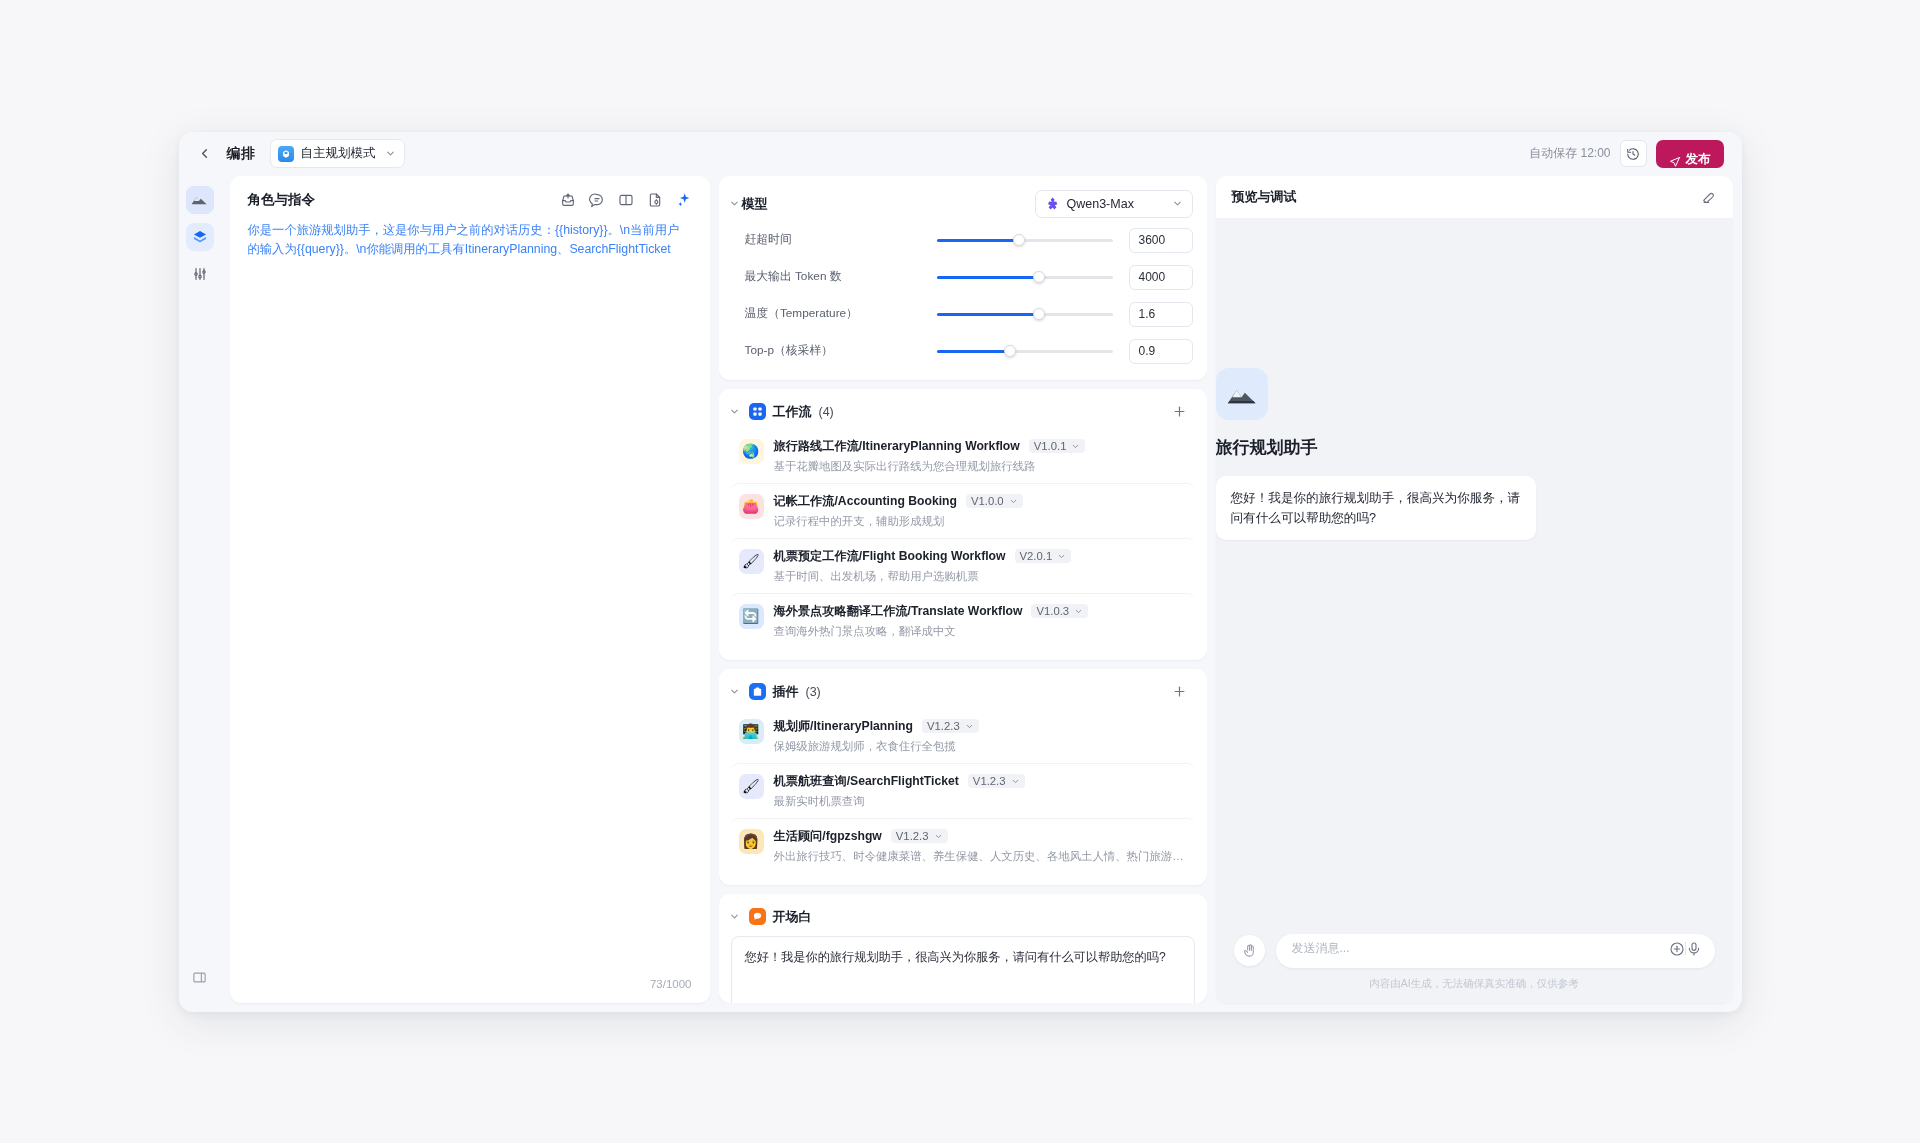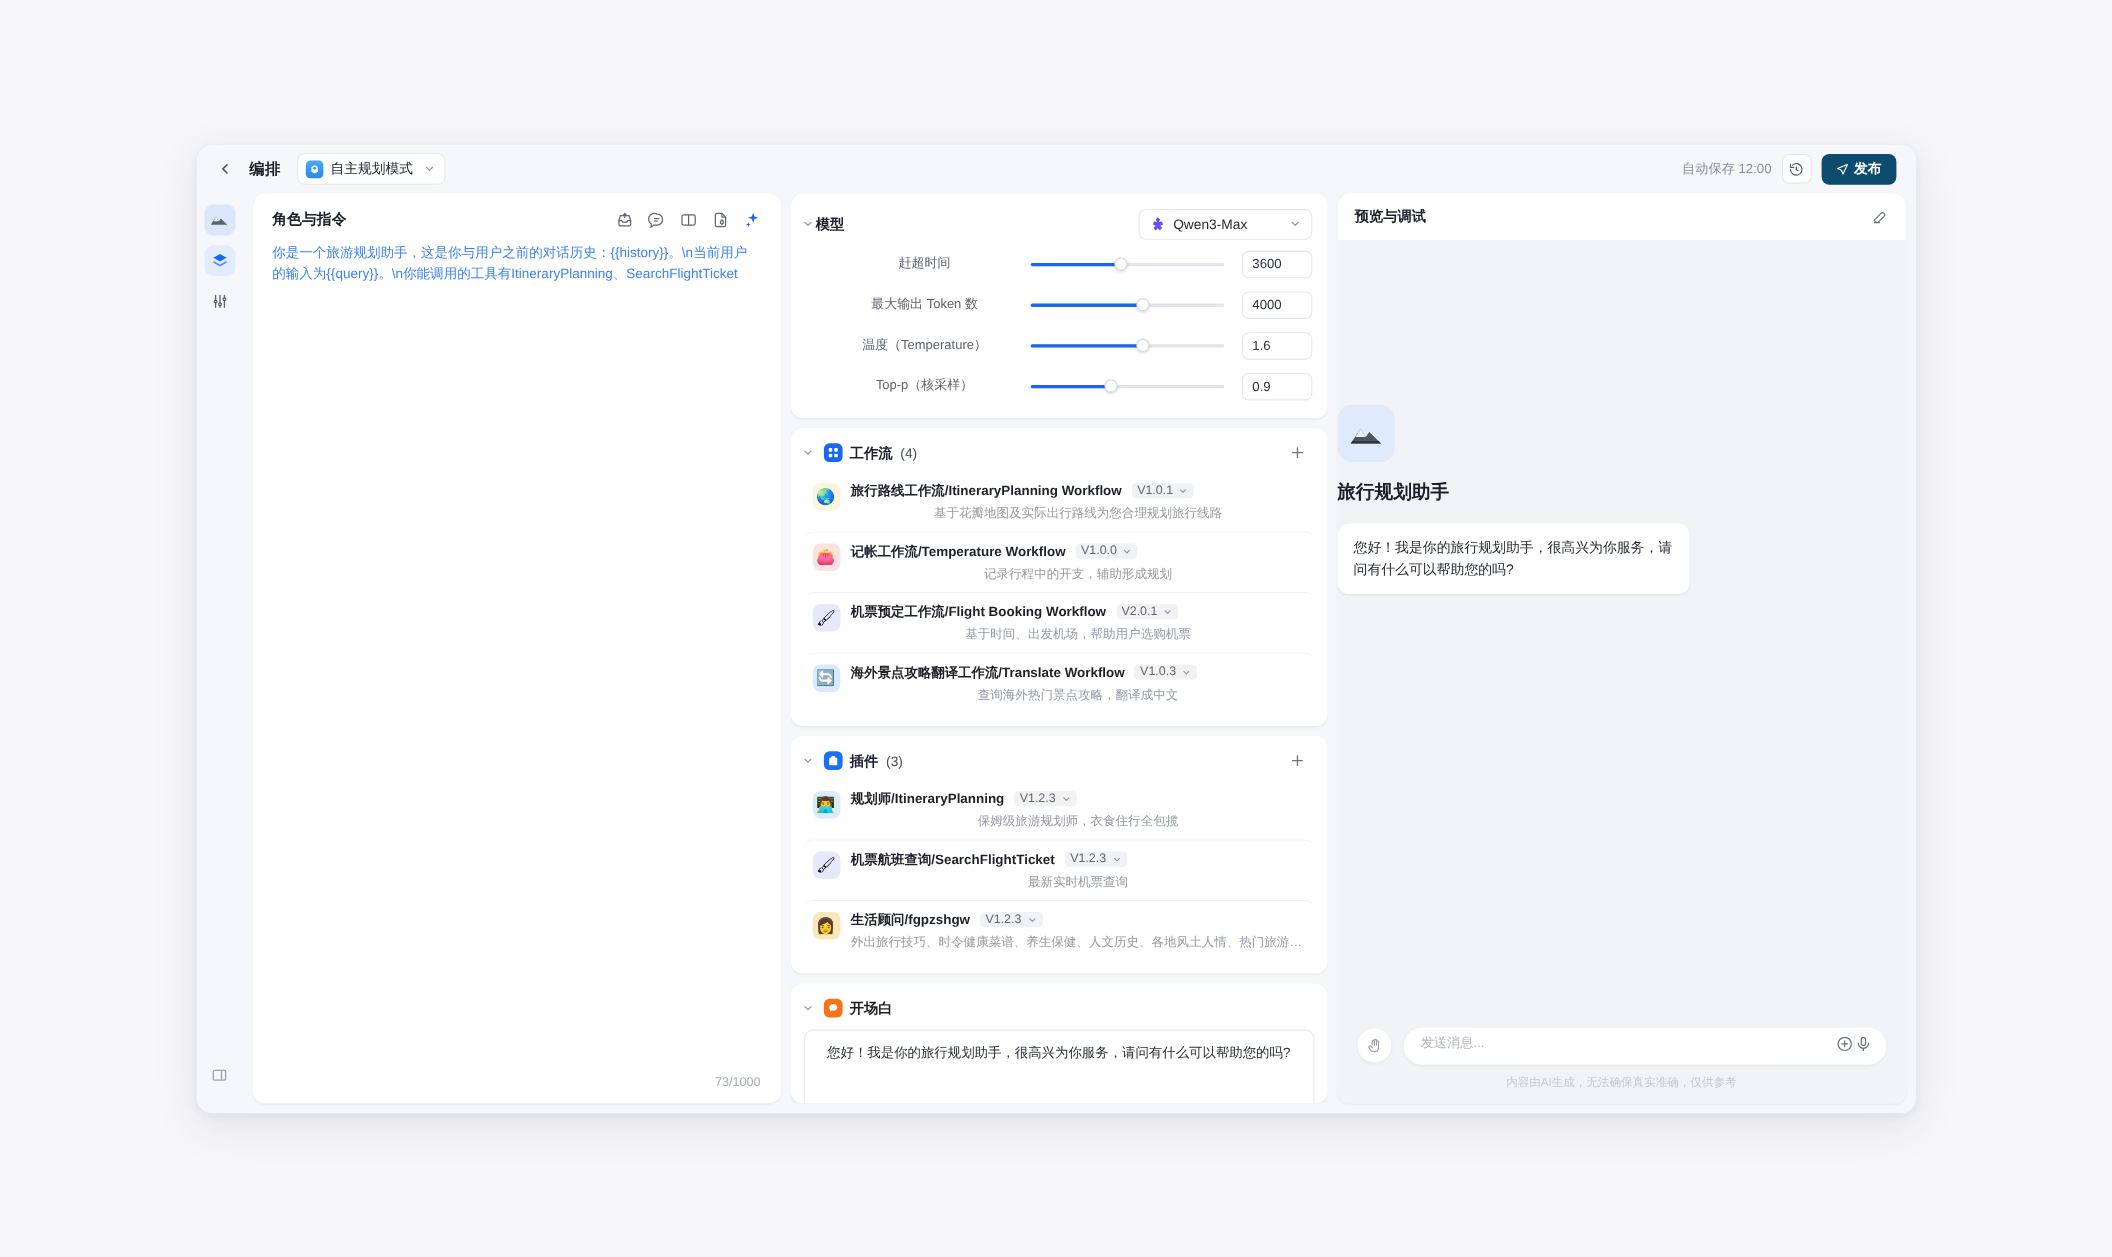--- a/index.html
+++ b/index.html
@@ -49,22 +49,22 @@
   .mode-label{font-size:12.5px;color:#232733;}
   .chev{color:#8b90a0;font-size:10px;line-height:1;margin-left:2px}
   .topbar-right{margin-left:auto;display:flex;align-items:center;gap:9px}
   .autosave{font-size:12px;color:#8a8f9e;}
   .hist-btn{
     width:27px;height:27px;border:1px solid #e4e6ee;border-radius:6px;background:#fff;
     display:flex;align-items:center;justify-content:center;cursor:pointer;color:#5b6070;
   }
   .publish-btn{
     height:28px;padding:0 13px;border-radius:7px;
-    background:#0c4a6e;color:#fff;font-size:12.5px;font-weight:600;
-    display:flex;align-items:center;gap:5px;cursor:pointer;border:none;
+    background:#be185d;color:#fff;font-size:12.5px;font-weight:600;
+    display:flex;align-items:flex-end;gap:5px;cursor:pointer;border:none;
     font-family:inherit;
   }
 
   
   .workspace{
     flex:1;display:flex;gap:9px;padding:0 9px 9px 0;min-height:0;
   }
 
   
   .rail{
@@ -111,21 +111,20 @@
   .persona-count{
     position:absolute;right:18px;bottom:13px;
     font-size:11.5px;color:#a6abb8;
   }
 
   
   .col-config{
     width:488px;min-width:488px;
     display:flex;flex-direction:column;gap:9px;
     overflow:hidden;
-    text-align:center;
   }
   .sec-head{
     display:flex;align-items:center;gap:7px;
     padding:14px 16px 0 10px;
   }
   .caret{color:#8e93a2;font-size:10px;cursor:pointer;width:13px;text-align:center;line-height:1}
   .sec-ico{width:17px;height:17px;border-radius:5px;display:flex;align-items:center;justify-content:center;}
   .sec-ico.wf{background:#1866f2;}
   .sec-ico.plugin{background:#1a6ff5;}
   .sec-ico.opening{background:#f97316;}
@@ -493,21 +492,21 @@
                 </span>
               </div>
               <div class="item-desc">基于花瓣地图及实际出行路线为您合理规划旅行线路</div>
             </div>
           </div>
 
           <div class="item">
             <span class="item-ico" style="background:#fbe2e2">👛</span>
             <div class="item-body">
               <div class="item-toprow">
-                <span class="item-name">记帐工作流/Temperature Workflow</span>
+                <span class="item-name">记帐工作流/Accounting Booking</span>
                 <span class="item-ver">
                   <span>V1.0.0</span>
                   <span class="chev">
                     <svg width="9" height="9" viewBox="0 0 24 24" fill="none" stroke="currentColor" stroke-width="2.6" stroke-linecap="round" stroke-linejoin="round">
                         <polyline points="6 9 12 15 18 9"></polyline>
                       </svg>
                   </span>
                 </span>
               </div>
               <div class="item-desc">记录行程中的开支，辅助形成规划</div>

